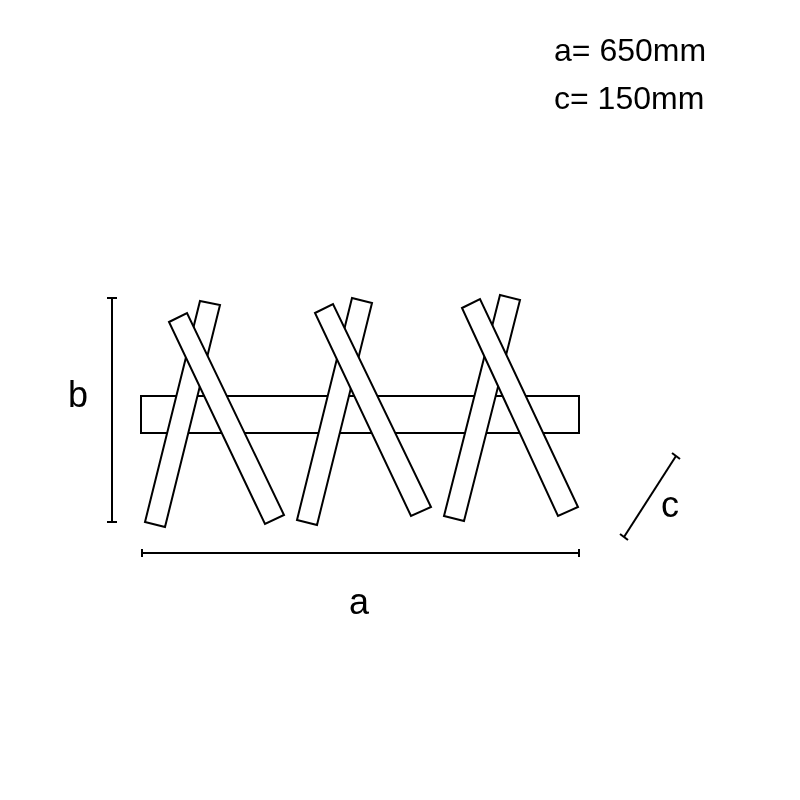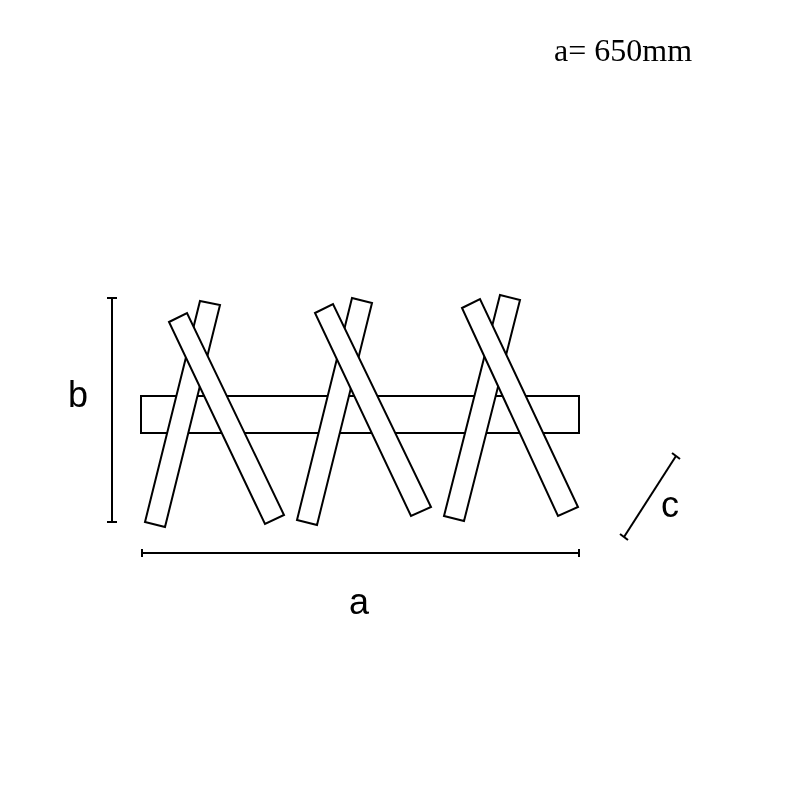--- a/index.html
+++ b/index.html
@@ -1,26 +1,27 @@
 <!DOCTYPE html>
 <html><head>
   <meta charset="utf-8">
   <style>
     html, body { margin: 0; padding: 0; background: #ffffff; }
     body { width: 800px; height: 800px; position: relative; overflow: hidden; font-family: "Liberation Sans", sans-serif; color: #000; }
-    .dims { position: absolute; left: 554px; top: 26px; font-size: 32px; line-height: 48px; font-family: Liberation Serif, serif; }
+    .dims { position: absolute; left: 554px; top: 26px; font-size: 32px; line-height: 48px; }
     .dims div { white-space: nowrap; }
     .label { position: absolute; font-size: 36px; line-height: 1; }
     svg { position: absolute; left: 0; top: 0; }
   </style>
 </head>
 <body>
 
 <div class="dims">
   <div>a= 650mm</div>
+  <div>c= 150mm</div>
 </div>
 
 <svg width="800" height="800" viewBox="0 0 800 800">
   <g fill="#ffffff" stroke="#000000" stroke-width="2" stroke-linejoin="miter">
 
     <rect x="141" y="396" width="438" height="37"></rect>
 
     <polygon points="200,301 220,305 165,527 145,522"></polygon>
     <polygon points="169,322 187,313 284,515 265,524"></polygon>
 

